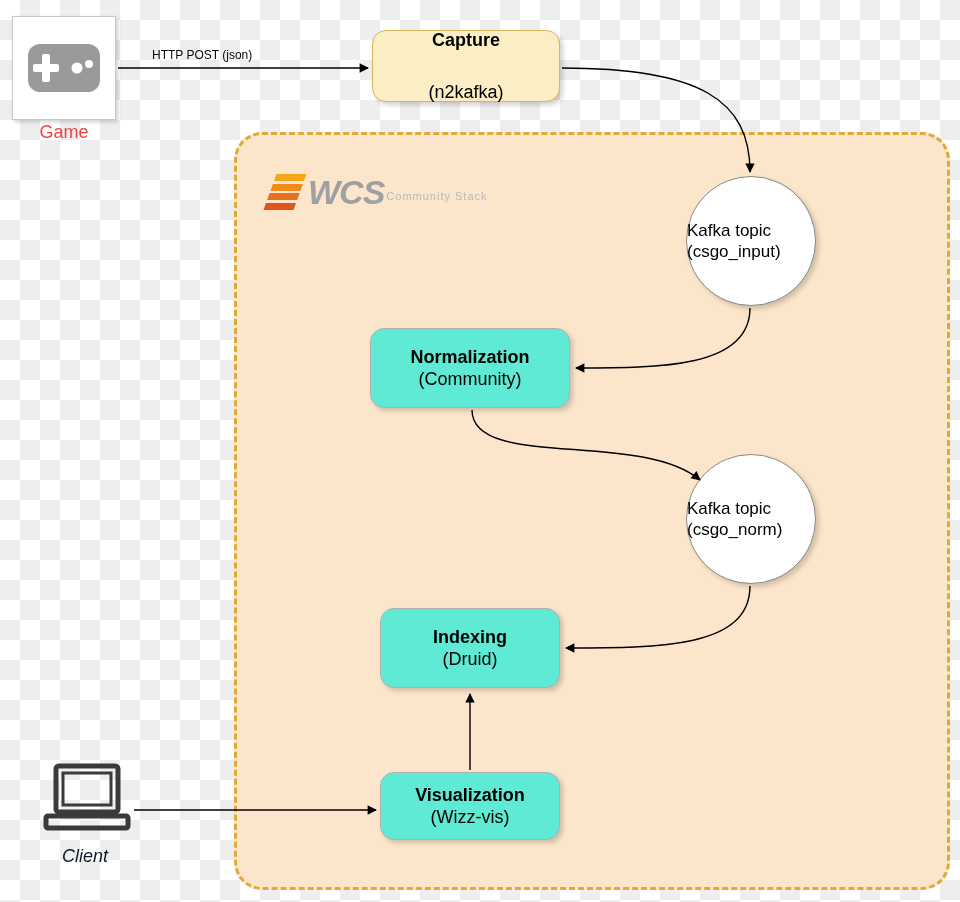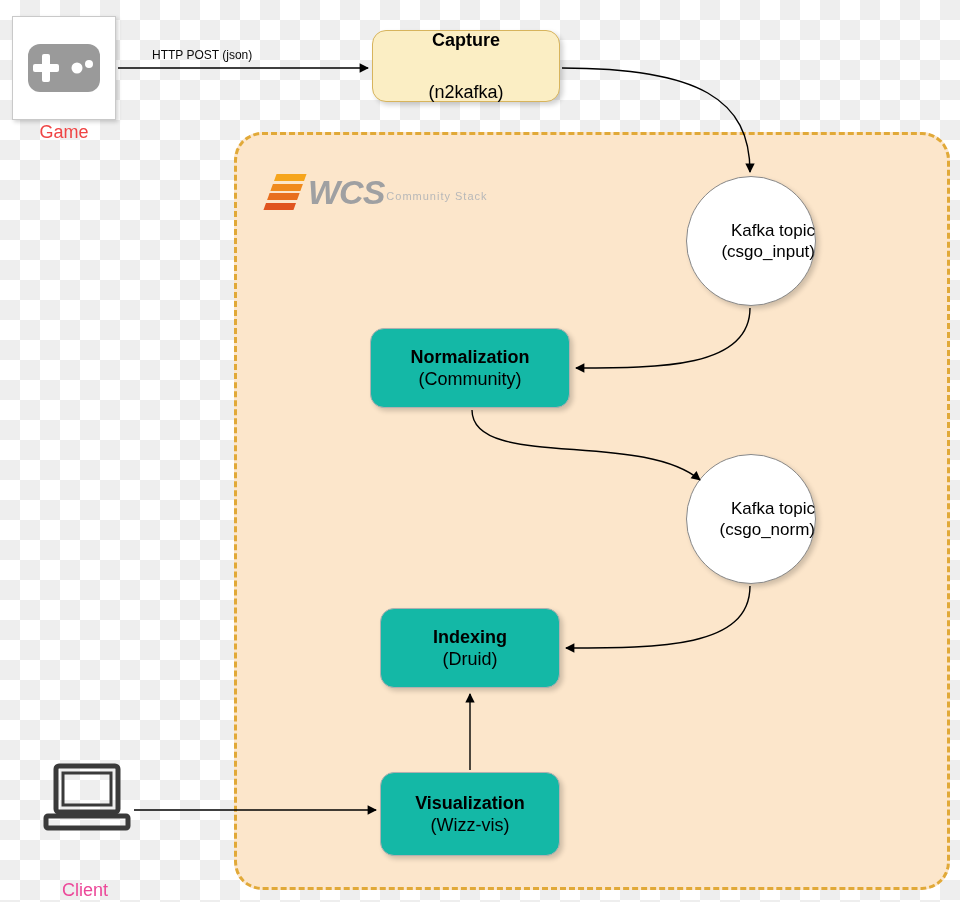--- a/index.html
+++ b/index.html
@@ -69,30 +69,31 @@
 
   
   .client-icon {
     left: 42px;
     top: 762px;
     width: 90px;
     text-align:center;
   }
   .client-label {
     left: 30px;
-    top: 880px;
+    top: 846px;
     width: 110px;
     text-align: center;
     font-size: 18px;
-    color: #ec4899;
+    color: #0f172a;
+    font-style: italic;
   }
 
   
   .proc {
-    background: #14b8a6;
+    background: #5eead4;
     border: 1px solid #b0b0b0;
     border-radius: 14px;
     box-shadow: 3px 3px 5px rgba(0,0,0,0.18);
     text-align: center;
     display: flex;
     flex-direction: column;
     justify-content: center;
     font-size: 18px;
     line-height: 1.25;
     box-sizing: border-box;
@@ -105,21 +106,21 @@
     border-color: #d7b45d;
     gap: 30px;
   }
 
   
   .topic {
     background: #ffffff;
     border: 1px solid #888;
     border-radius: 50%;
     box-shadow: 3px 3px 5px rgba(0,0,0,0.18);
-    text-align: right;
+    text-align: left;
     display: flex;
     flex-direction: column;
     justify-content: center;
     font-size: 17px;
     line-height: 1.25;
     box-sizing: border-box;
   }
 
   
   .http-label {
@@ -231,21 +232,21 @@
   <div class="abs topic" style="left:686px; top:454px; width:130px; height:130px;">
     <span>Kafka topic</span>
     <span>(csgo_norm)</span>
   </div>
 
   <div class="abs proc" style="left:380px; top:608px; width:180px; height:80px;">
     <span class="title">Indexing</span>
     <span class="sub">(Druid)</span>
   </div>
 
-  <div class="abs proc" style="left:380px; top:772px; width:180px; height:84px;">
+  <div class="abs proc" style="left:380px; top:772px; width:180px; height:68px;">
     <span class="title">Visualization</span>
     <span class="sub">(Wizz-vis)</span>
   </div>
 
   <div class="abs client-icon">
     <svg width="90" height="72" viewBox="0 0 90 72">
       <rect x="14" y="4" width="62" height="46" rx="3" fill="none" stroke="#3a3a3a" stroke-width="5"></rect>
       <rect x="21" y="11" width="48" height="32" fill="none" stroke="#3a3a3a" stroke-width="3"></rect>
       <rect x="4" y="54" width="82" height="12" rx="2" fill="none" stroke="#3a3a3a" stroke-width="5"></rect>
     </svg>

